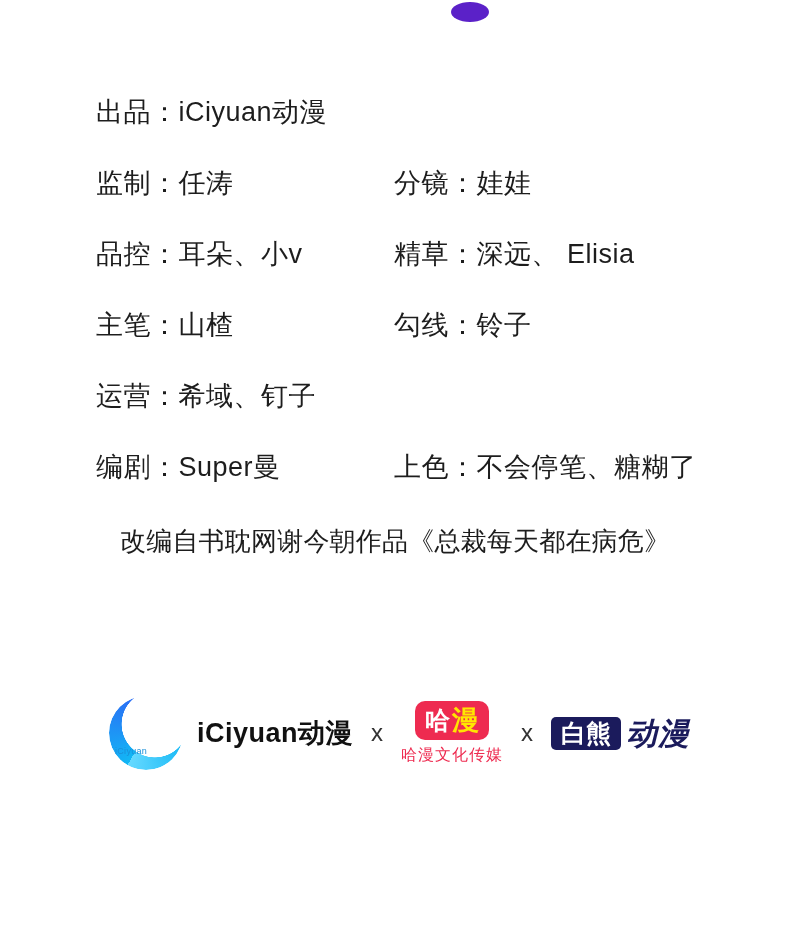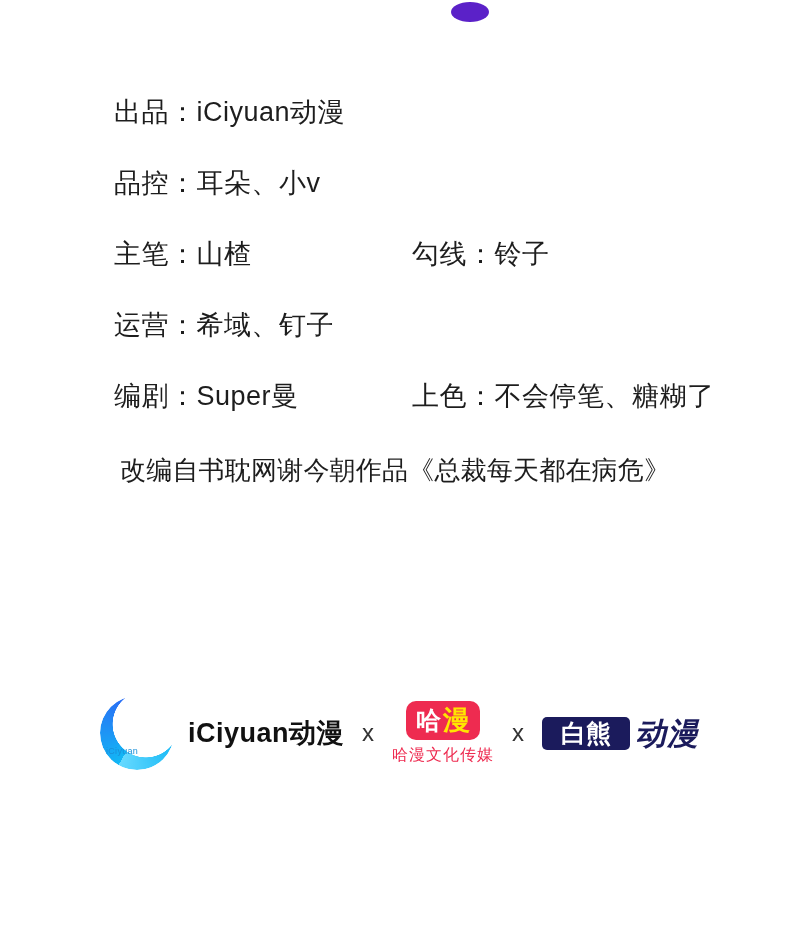--- a/index.html
+++ b/index.html
@@ -33,21 +33,20 @@
     left: 0;
     top: 98px;
     width: 799px;
   }
   .credit-row {
     display: flex;
     align-items: baseline;
     height: 71px;
     padding-left: 96px;
     box-sizing: border-box;
-    margin-left: 18px;
   }
   .credit-cell {
     font-size: 27px;
     line-height: 1.1;
     letter-spacing: 0.5px;
     white-space: nowrap;
     color: #1d1d1d;
   }
   .credit-cell.col1 {
     width: 298px;
@@ -157,21 +156,21 @@
   .baixiong {
     display: flex;
     align-items: center;
     gap: 5px;
   }
   .baixiong .bx-badge {
     background: #1b1b5c;
     color: #ffffff;
     font-size: 25px;
     font-weight: bold;
-    padding: 4px 19px;
+    padding: 4px 10px;
     border-radius: 5px;
     line-height: 1;
   }
   .baixiong .bx-word {
     color: #1b1b5c;
     font-size: 31px;
     font-weight: bold;
     font-style: italic;
     letter-spacing: 1px;
     line-height: 1;
@@ -182,23 +181,28 @@
 
 <div class="top-dot"></div>
 
 <div class="credits">
 
   <div class="credit-row">
     <div class="credit-cell col1">出品：iCiyuan动漫</div>
     <div class="credit-cell col2"></div>
   </div>
 
+  <div class="credit-row">
+    <div class="credit-cell col1">监制：任涛</div>
+    <div class="credit-cell col2">分镜：娃娃</div>
+  </div>
 
   <div class="credit-row">
     <div class="credit-cell col1">品控：耳朵、小v</div>
+    <div class="credit-cell col2">精草：深远、 Elisia</div>
   </div>
 
   <div class="credit-row">
     <div class="credit-cell col1">主笔：山楂</div>
     <div class="credit-cell col2">勾线：铃子</div>
   </div>
 
   <div class="credit-row">
     <div class="credit-cell col1">运营：希域、钉子</div>
     <div class="credit-cell col2"></div>

